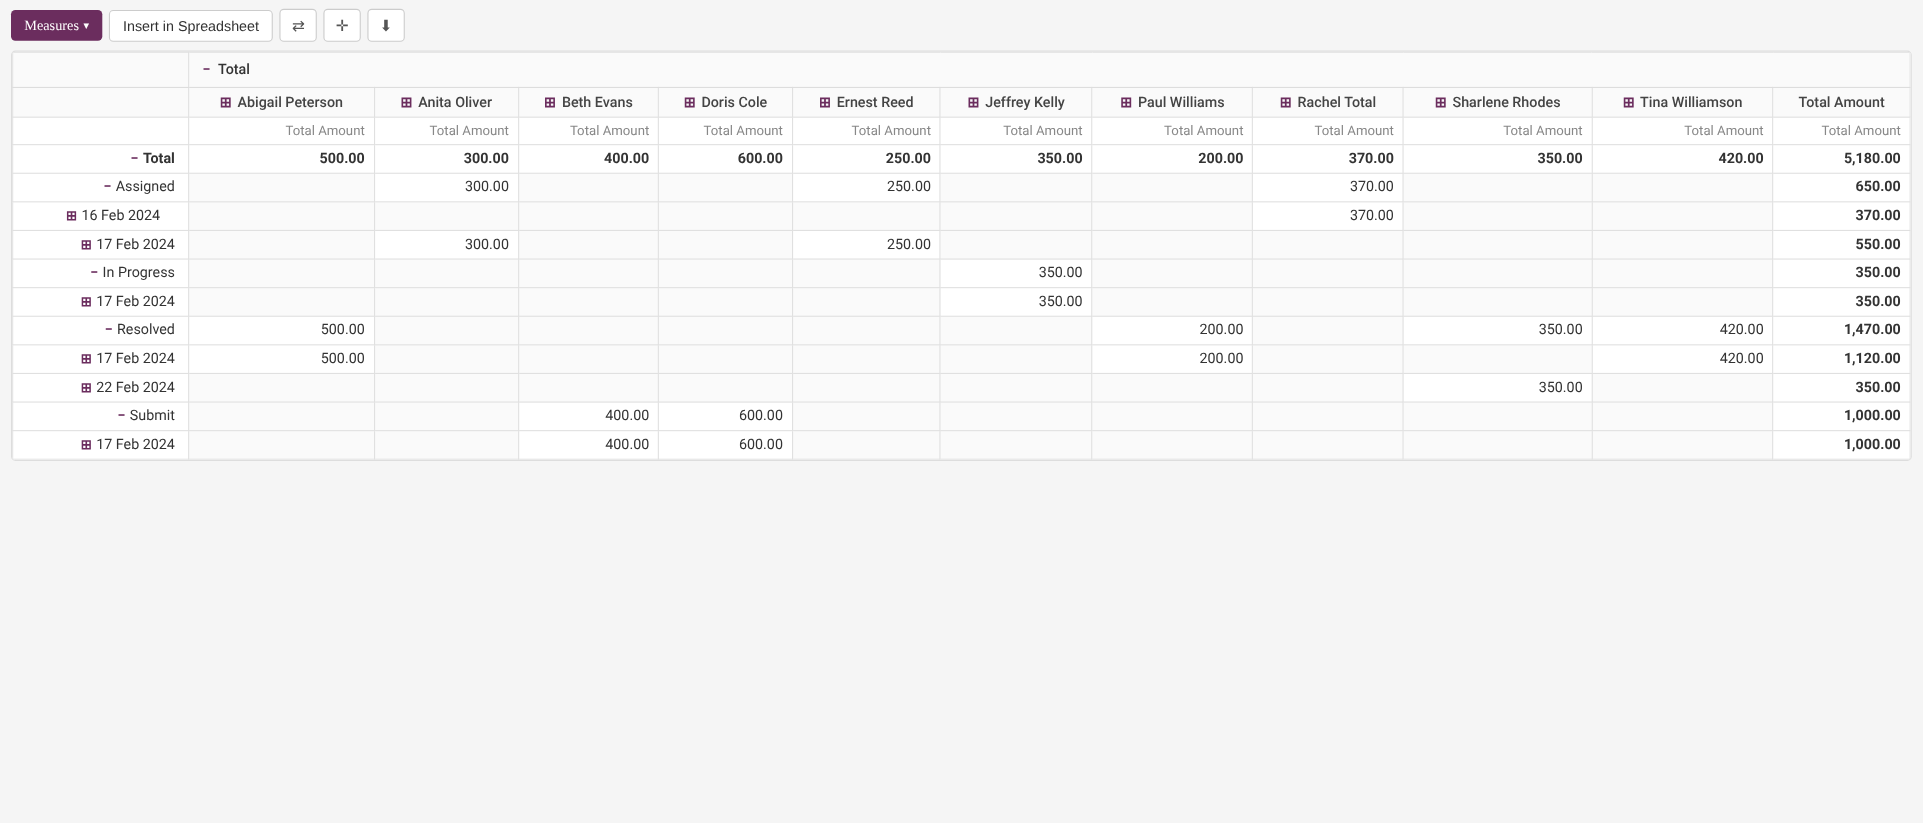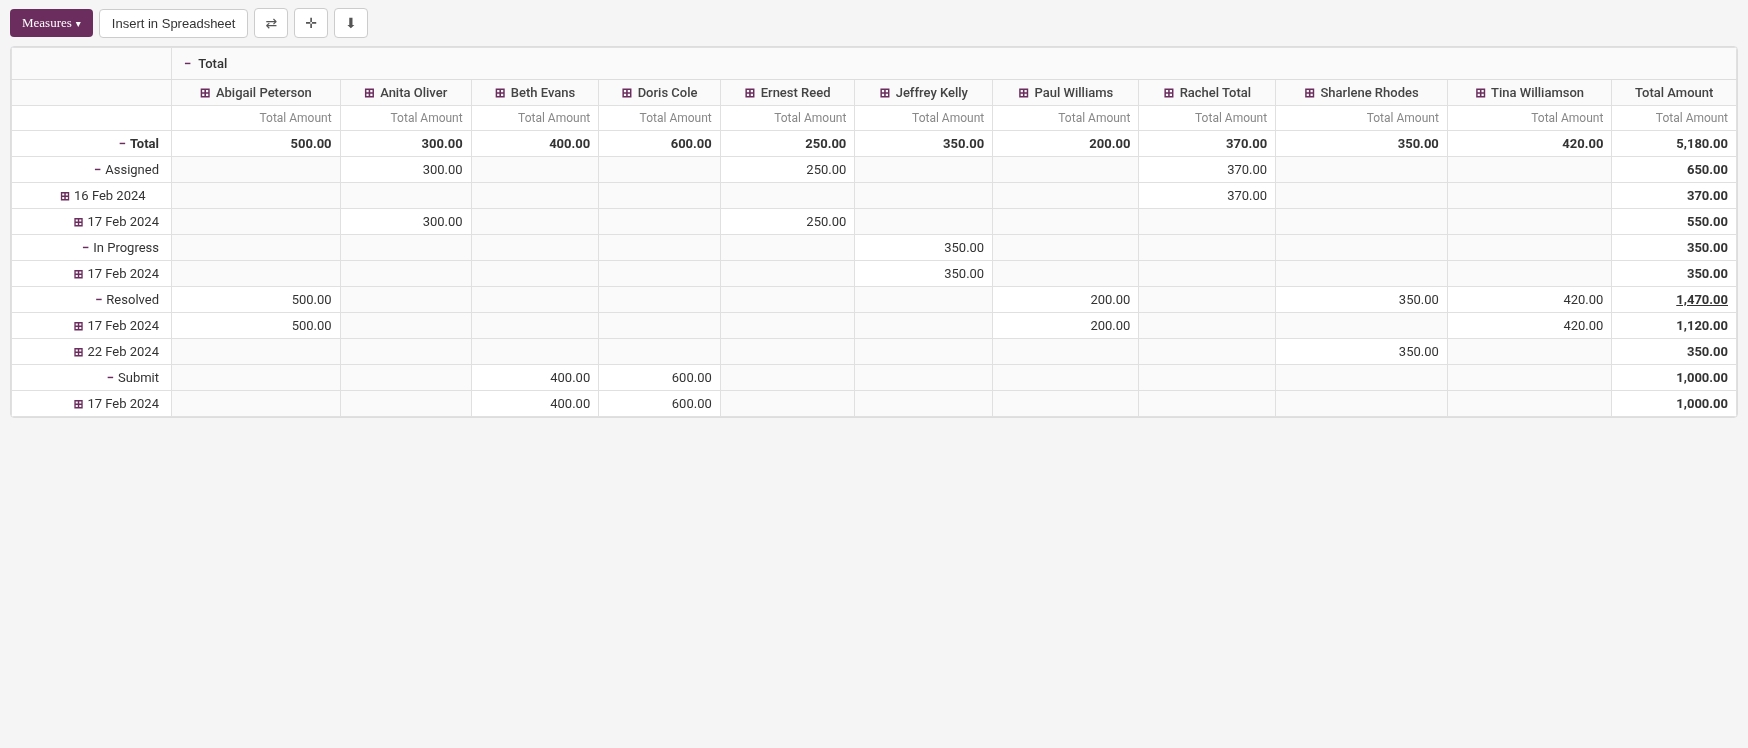--- a/index.html
+++ b/index.html
@@ -294,21 +294,21 @@
           <td class="cell-value">500.00</td>
           <td class="cell-value cell-empty" style="background: rgb(250, 250, 250);"></td>
           <td class="cell-value cell-empty" style="background: rgb(250, 250, 250);"></td>
           <td class="cell-value cell-empty" style="background: rgb(250, 250, 250);"></td>
           <td class="cell-value cell-empty" style="background: rgb(250, 250, 250);"></td>
           <td class="cell-value cell-empty" style="background: rgb(250, 250, 250);"></td>
           <td class="cell-value">200.00</td>
           <td class="cell-value cell-empty" style="background: rgb(250, 250, 250);"></td>
           <td class="cell-value">350.00</td>
           <td class="cell-value">420.00</td>
-          <td class="cell-value" style="font-weight: bold; text-decoration: underline;">1,470.00</td>
+          <td class="cell-value" style="font-weight: bold;">1,470.00</td>
         </tr>
         <tr>
           <td class="row-label" style="padding-right: 12px; text-align: right; padding-left: 48px;"><span style="color: rgb(107, 45, 94); margin-right: 4px; font-weight: bold; font-size: 12px;">⊞</span><span>17 Feb 2024</span></td>
           <td class="cell-value">500.00</td>
           <td class="cell-value cell-empty" style="background: rgb(250, 250, 250);"></td>
           <td class="cell-value cell-empty" style="background: rgb(250, 250, 250);"></td>
           <td class="cell-value cell-empty" style="background: rgb(250, 250, 250);"></td>
           <td class="cell-value cell-empty" style="background: rgb(250, 250, 250);"></td>
           <td class="cell-value cell-empty" style="background: rgb(250, 250, 250);"></td>
           <td class="cell-value">200.00</td>

